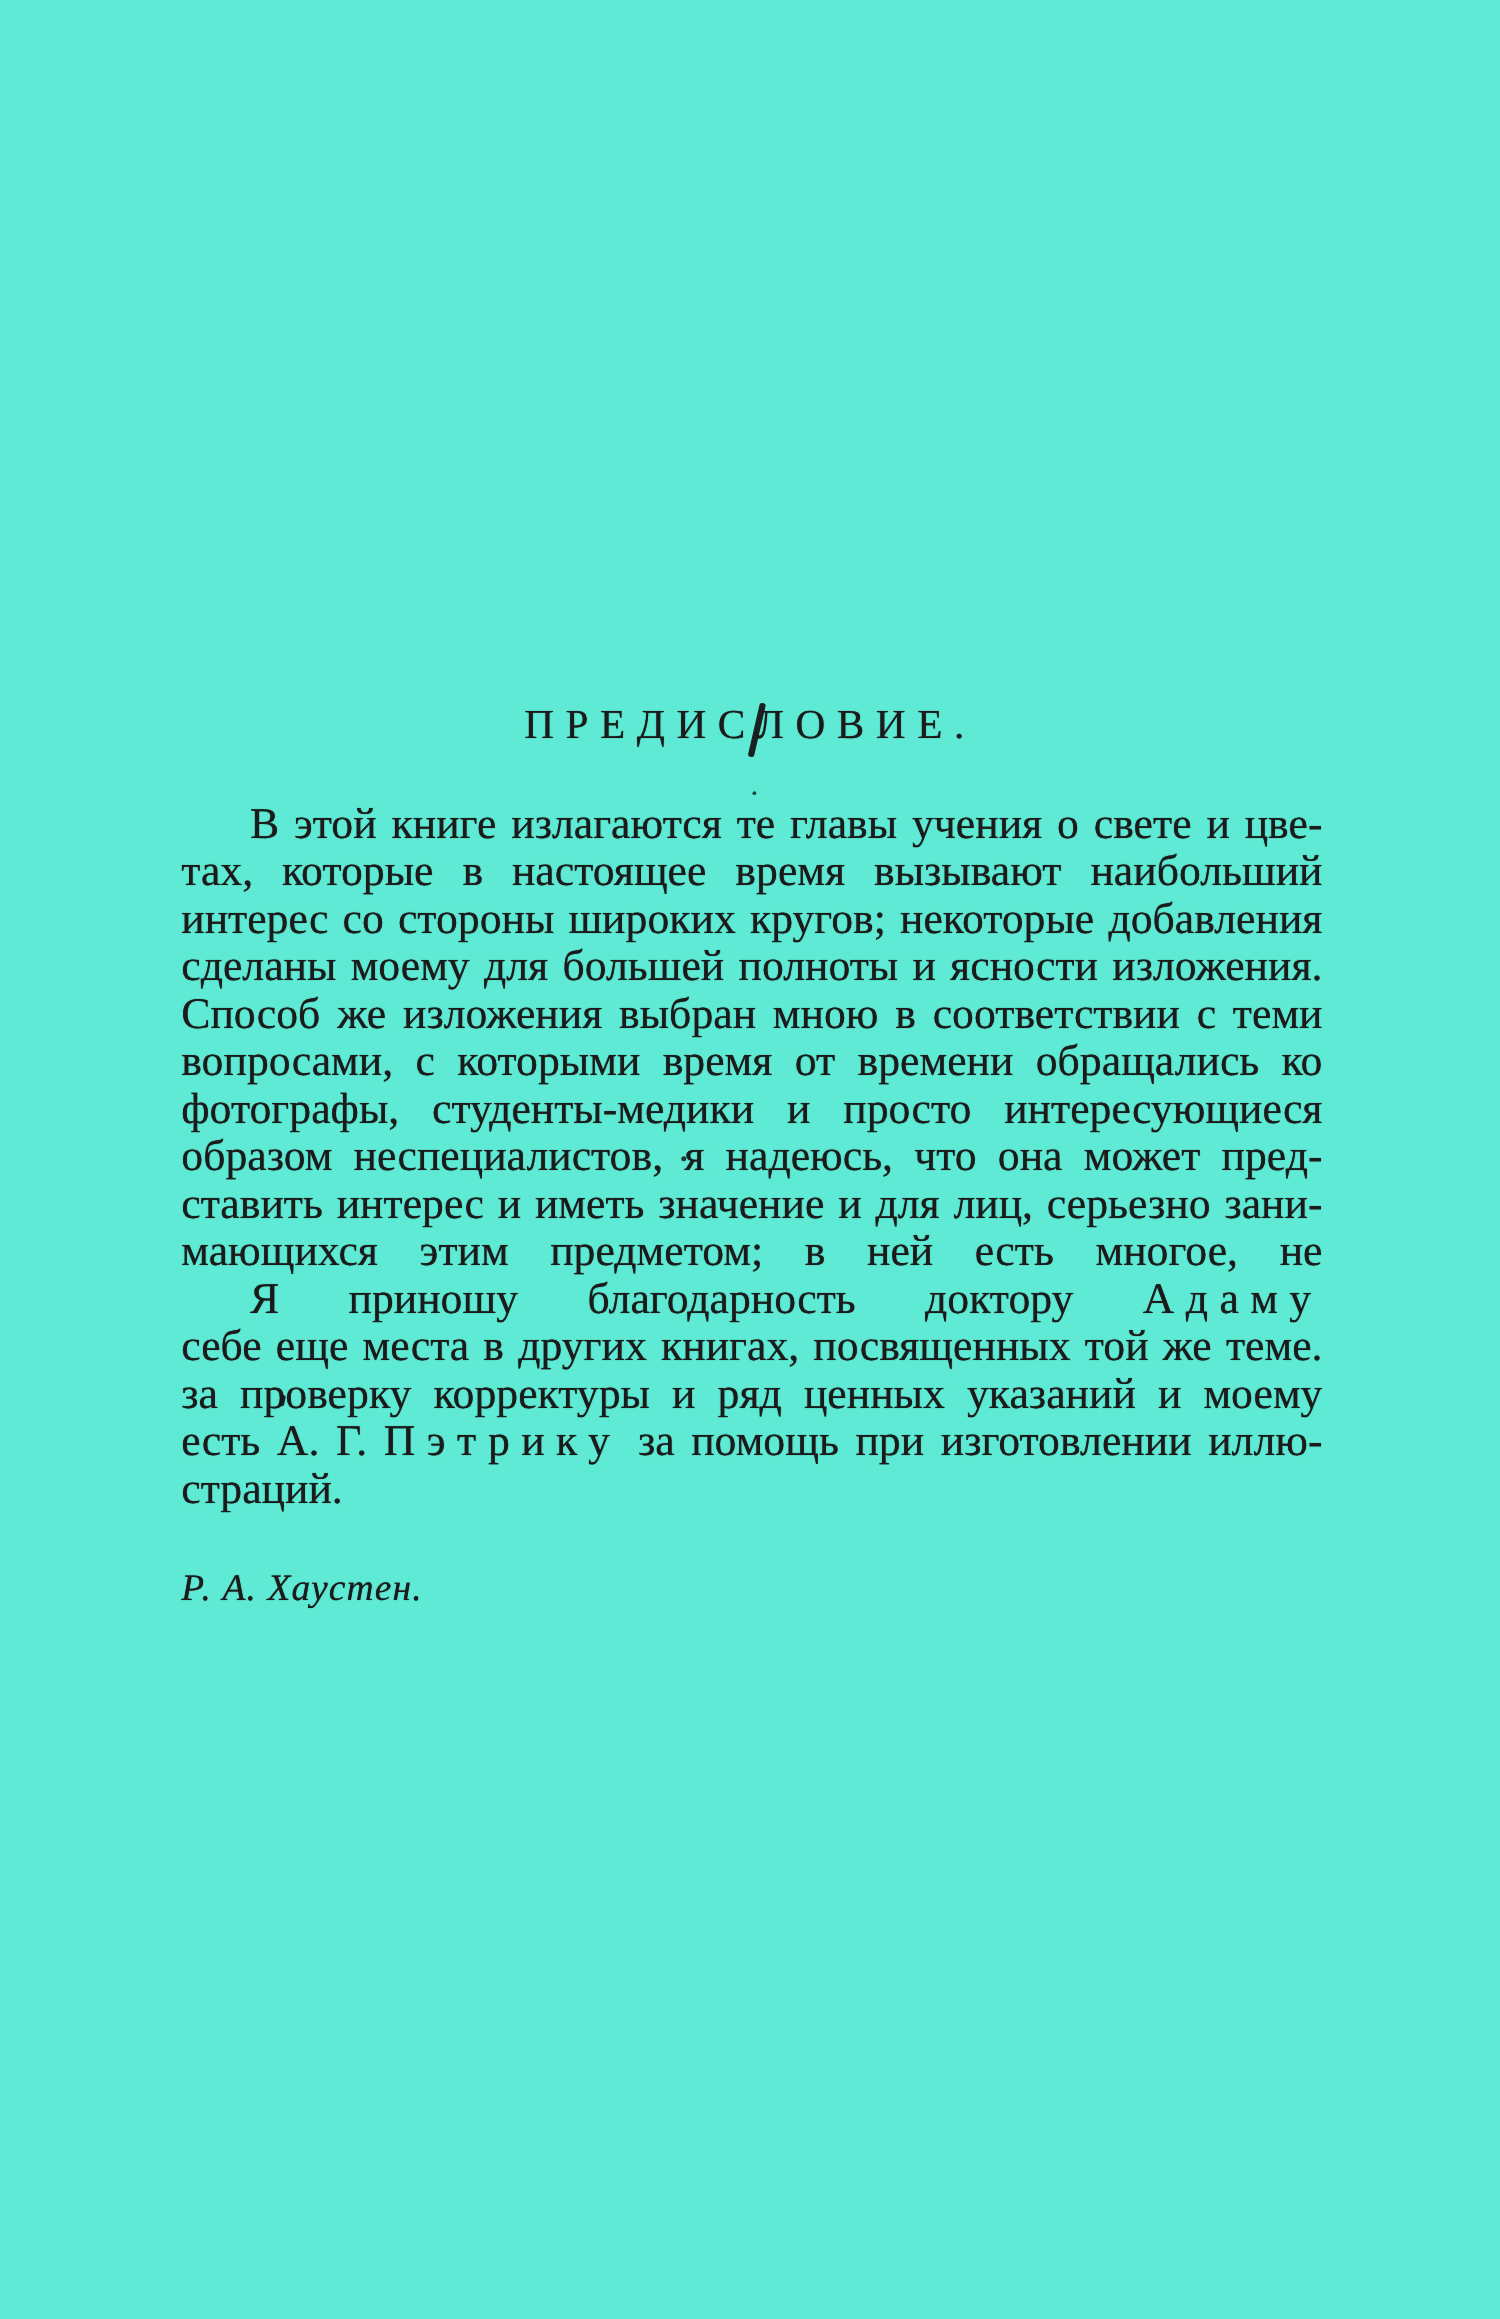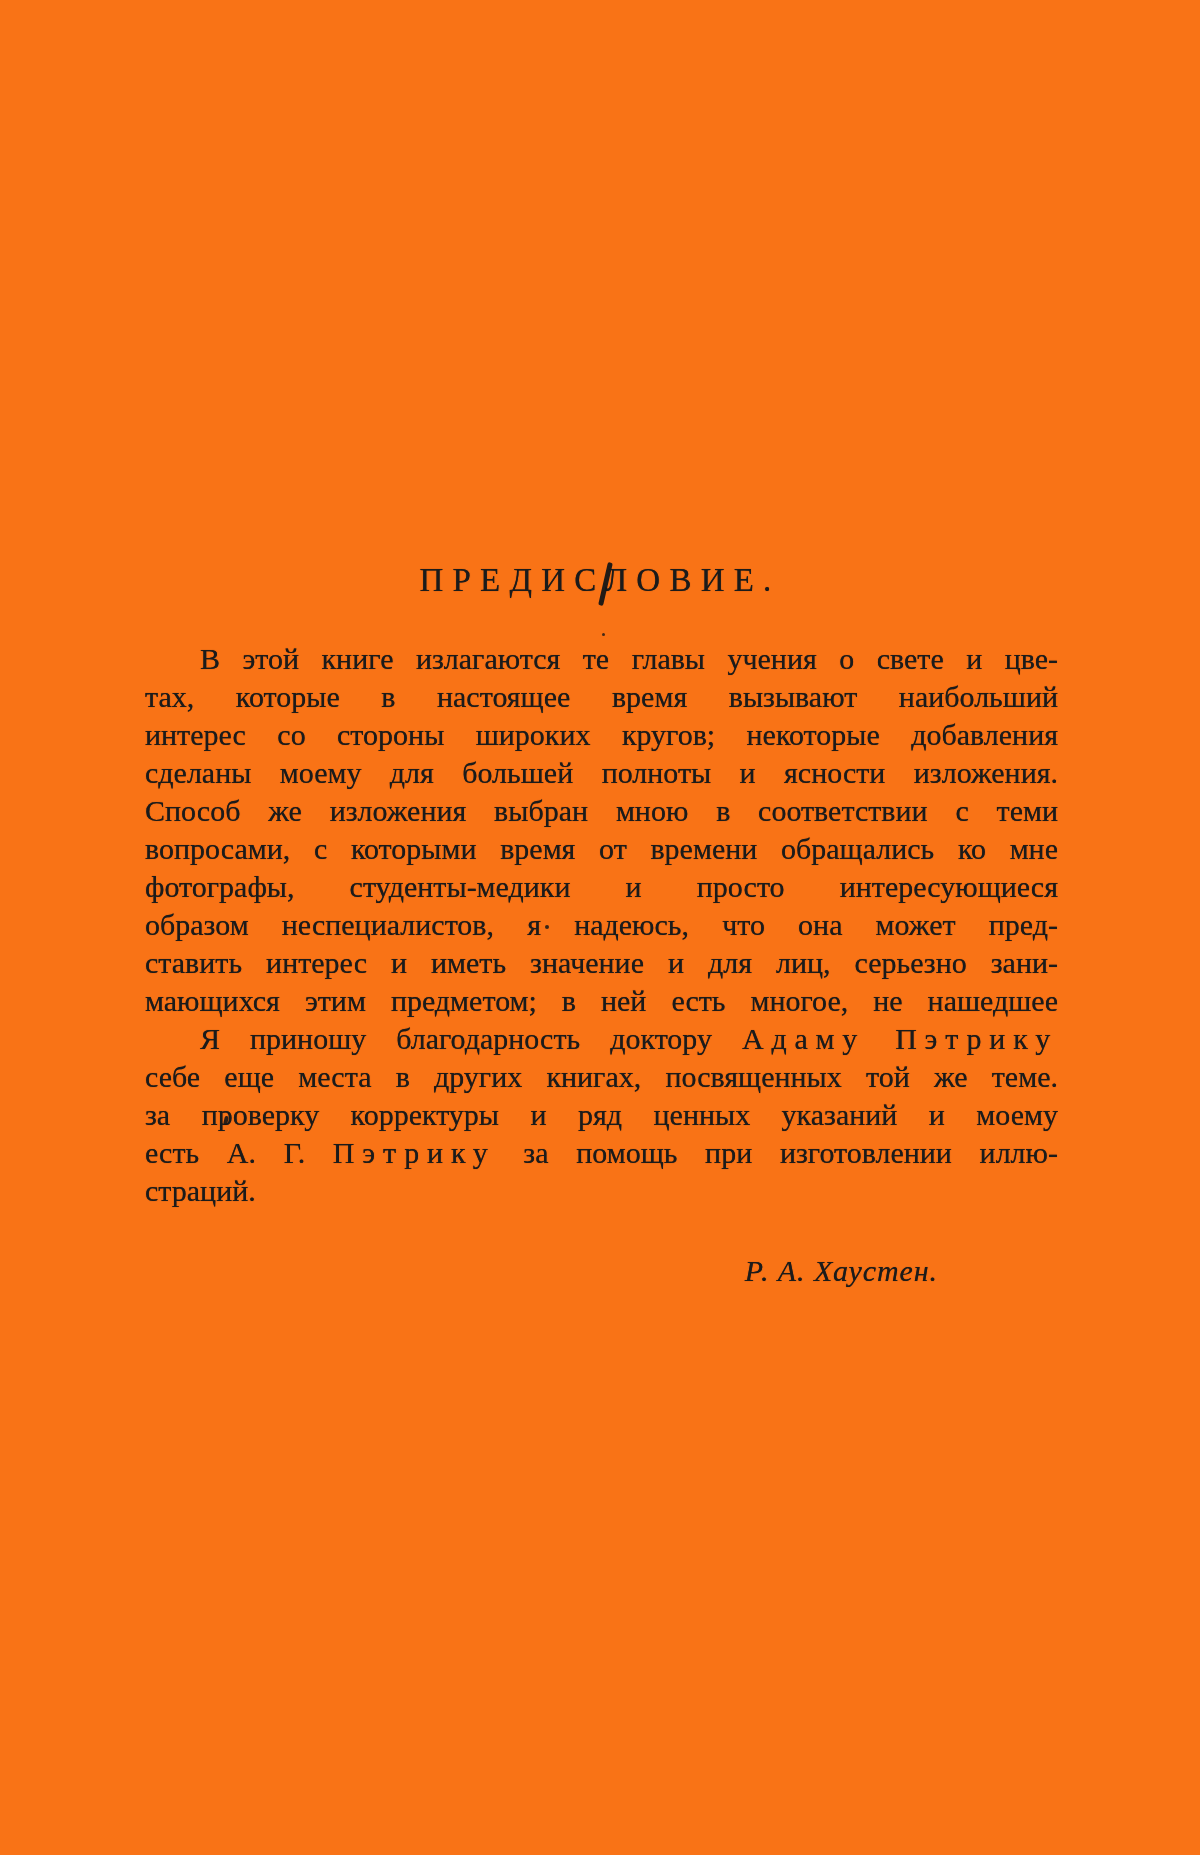--- a/index.html
+++ b/index.html
@@ -1,57 +1,57 @@
 <!DOCTYPE html>
 <html><head>
 <meta charset="utf-8">
 <style>
   html,body{margin:0;padding:0;background:#e8e8e8;}
   .page{
     position:relative;
     width:1200px;height:1855px;
-    background:#f97316;
+    background:#5eead4;
     overflow:hidden;
     font-family:"Liberation Serif","DejaVu Serif",serif;
     color:#1b1b1b;
   }
   
   .ink-text{ text-shadow:0 0 0.7px rgba(25,25,25,0.85); }
 
   .doc-title{
     position:absolute;
     top:558px;left:0;width:100%;
     text-align:center;
     font-size:33px;
     line-height:44px;
     letter-spacing:0.28em;
     white-space:nowrap;
   }
   .textblock{
     position:absolute;
     left:145px;top:640px;
     width:913px;
-    font-size:30px;
+    font-size:35px;
   }
   .line{
     height:38px;
     line-height:38px;
     overflow:hidden;
     word-spacing:0.06em;
   }
   .line.j{ text-align:justify; text-align-last:justify; }
   .line.ind{ text-indent:55px; }
   .sp{ letter-spacing:0.26em; }
 
   .signature{
     position:absolute;
     top:1252px;left:145px;width:913px;
     box-sizing:border-box;
     padding-right:120px;
-    text-align:right;
+    text-align:left;
     font-size:30px;
     line-height:38px;
     font-style:italic;
     letter-spacing:0.03em;
   }
   .ink{
     position:absolute;
     background:#161616;
     border-radius:2px;
   }

